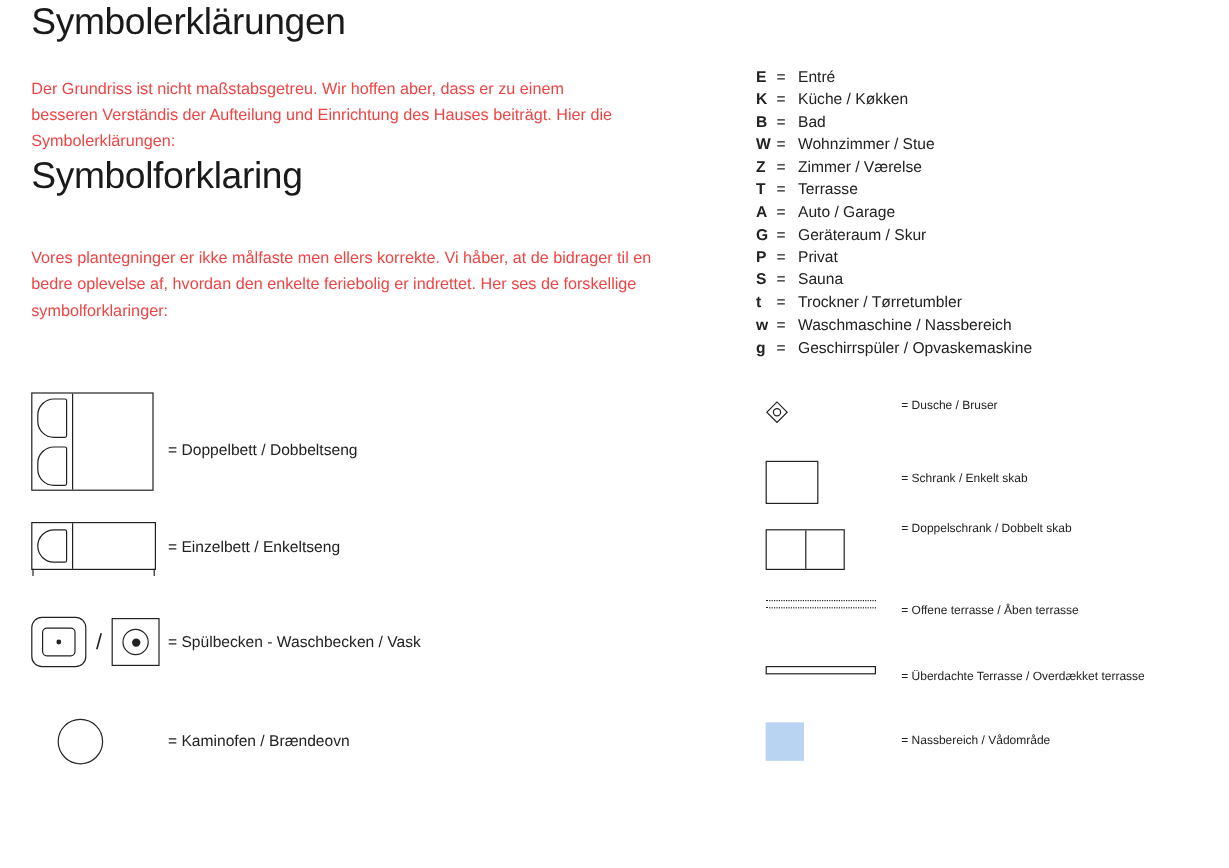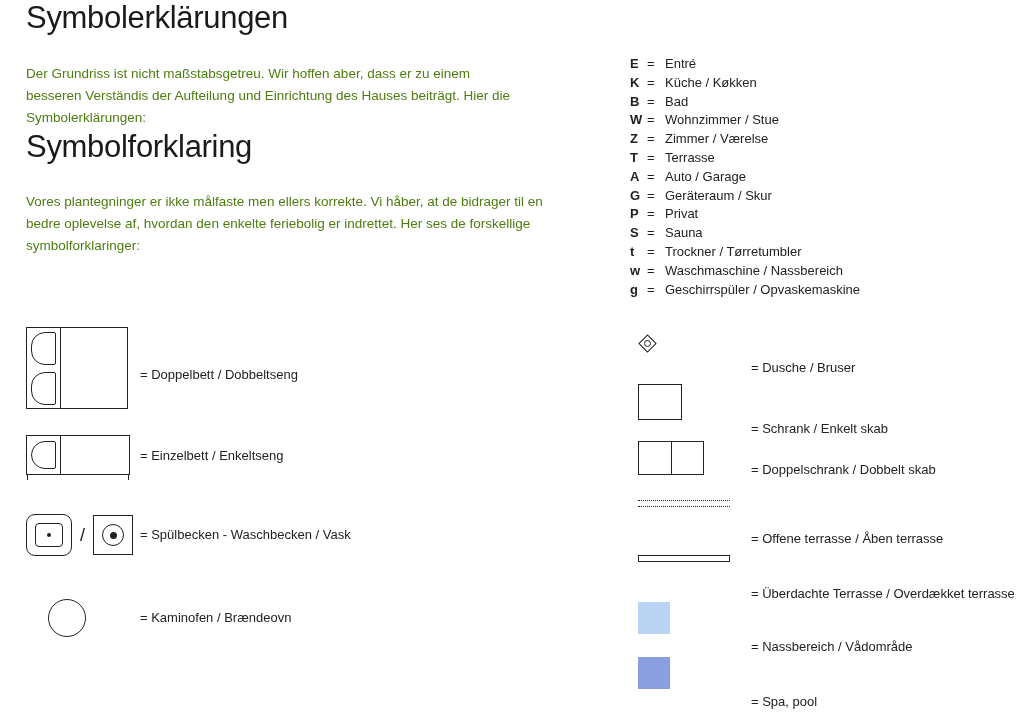--- a/index.html
+++ b/index.html
@@ -33,26 +33,26 @@
     font-size: 31px;
     letter-spacing: -0.3px;
     margin: 0;
     padding: 0;
     color: #1a1a1a;
   }
   .title-de { margin-top: 4px; }
   .para {
     font-size: 13.5px;
     line-height: 22px;
-    color: #4d7c0f;
+    color: #ef4444;
     margin: 0;
   }
   .para-de { margin-top: 27px; width: 500px; }
   .title-dk { margin-top: 35px; }
-  .para-dk { margin-top: 26px; width: 540px; }
+  .para-dk { margin-top: 39px; width: 540px; }
 
   
   .legend-left {
     position: absolute;
     left: 26px;
     top: 327px;
     width: 570px;
   }
   .lrow {
     position: relative;
@@ -234,24 +234,23 @@
     top: 325px;
     width: 380px;
   }
   .rrow {
     position: relative;
     height: 55px;
   }
   .rrow .rlabel {
     position: absolute;
     left: 113px;
-    font-size: 13px;
+    font-size: 10px;
     color: #222;
     white-space: nowrap;
-    margin-top: 27px;
   }
   .rsym { position: absolute; left: 0; }
 
   
   .shower {
     position: relative;
     width: 20px; height: 20px;
     top: 5px;
     left: 0px;
   }
@@ -478,22 +477,16 @@
       <div class="rlabel" style="top:14px;">= Überdachte Terrasse / Overdækket terrasse</div>
     </div>
 
     <div class="rrow">
       <div class="rsym" style="top:2px;">
         <div class="swatch" style="background:#b9d4f2;"></div>
       </div>
       <div class="rlabel" style="top:12px;">= Nassbereich / Vådområde</div>
     </div>
 
-    <div class="rrow">
-      <div class="rsym" style="top:2px;">
-        <div class="swatch" style="background:#8b9fe0;"></div>
-      </div>
-      <div class="rlabel" style="top:12px;">= Spa, pool</div>
-    </div>
 
   </div>
 
 </div>
 
 </body></html>

